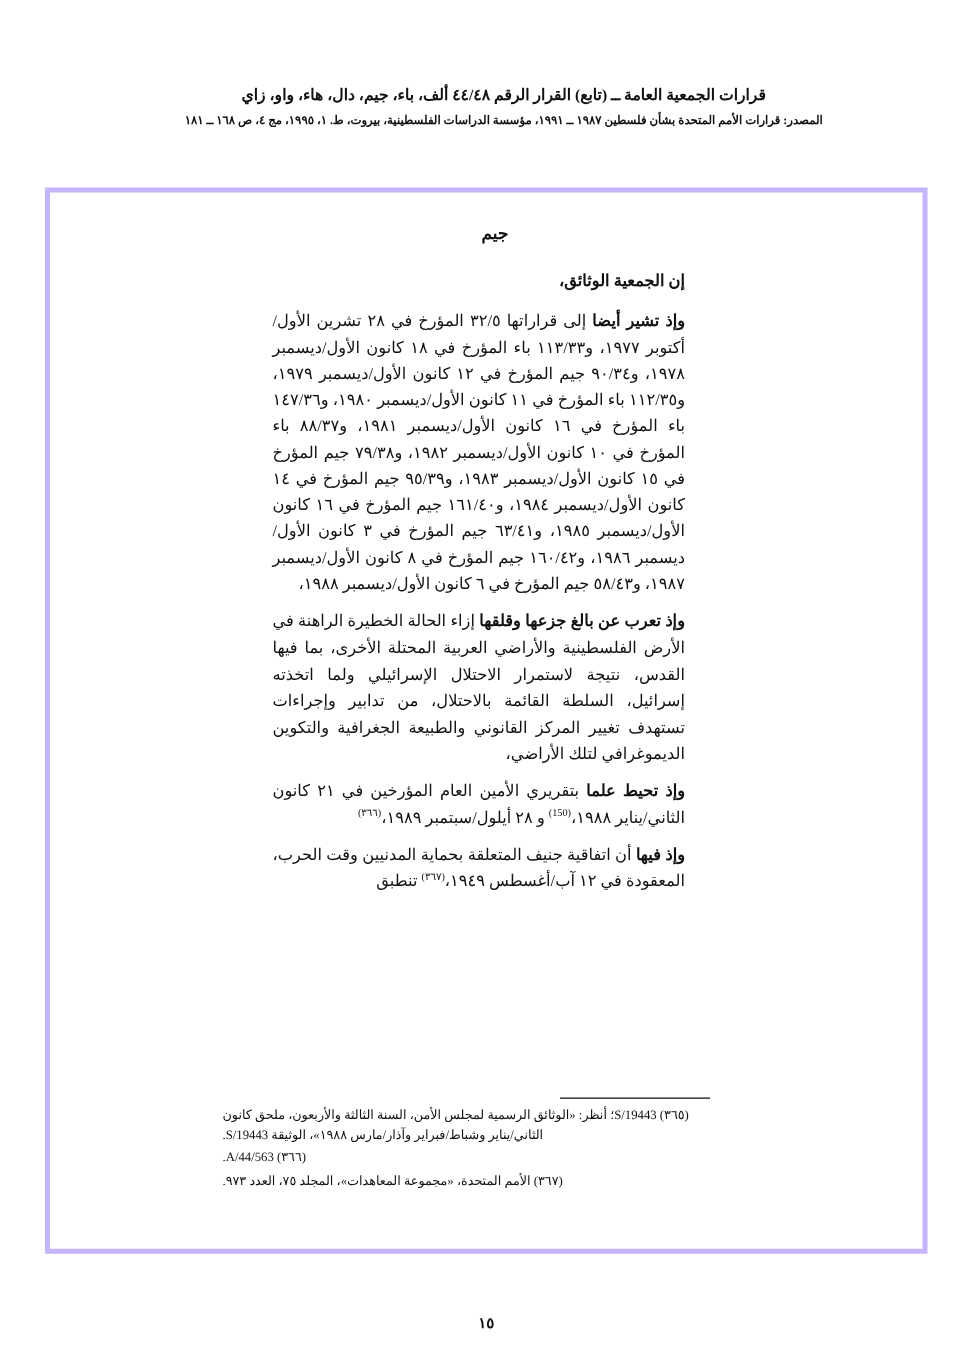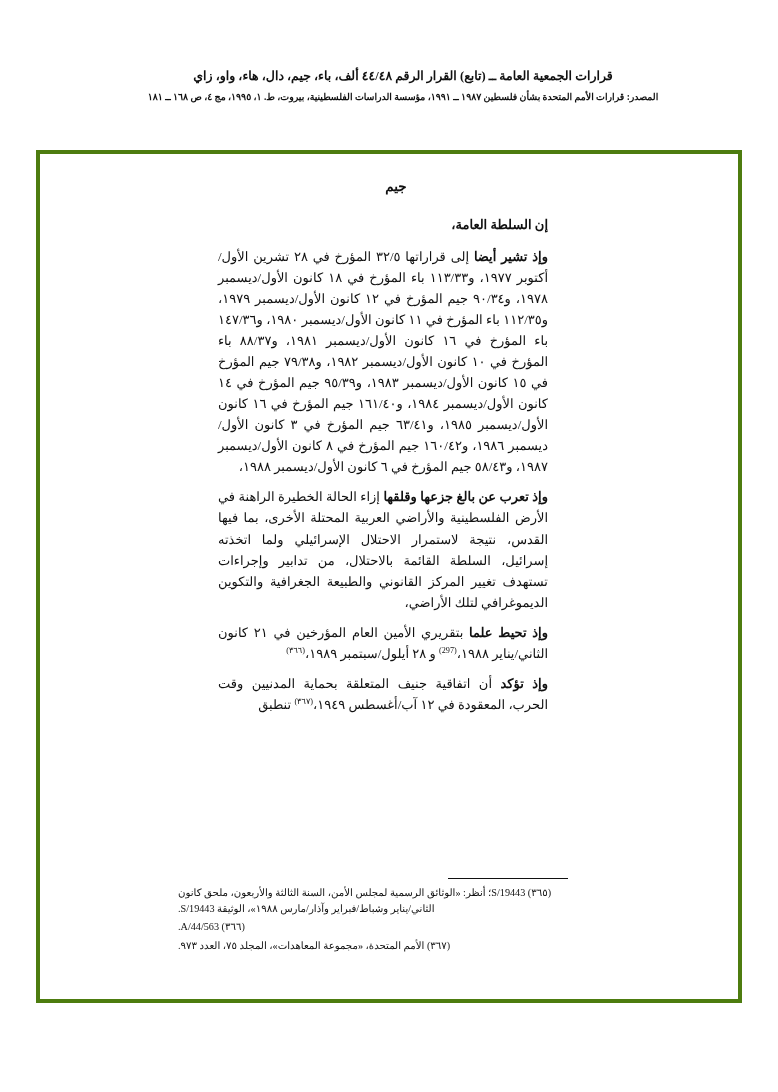--- a/index.html
+++ b/index.html
@@ -45,21 +45,21 @@
     direction: rtl;
   }
 
   
   .frame {
     position: absolute;
     top: 150px;
     left: 36px;
     width: 706px;
     height: 853px;
-    border: 4px solid #4d7c0f;
+    border: 4px solid #c4b5fd;
     box-sizing: border-box;
     background: #ffffff;
   }
 
   
   .content {
     position: absolute;
     top: 22px;
     right: 190px;
     width: 330px;
@@ -138,44 +138,45 @@
     <div class="header-title">قرارات الجمعية العامة ــ (تابع) القرار الرقم ٤٤/٤٨ ألف، باء، جيم، دال، هاء، واو، زاي</div>
     <div class="header-source">المصدر: قرارات الأمم المتحدة بشأن فلسطين ١٩٨٧ ــ ١٩٩١، مؤسسة الدراسات الفلسطينية، بيروت، ط. ١، ١٩٩٥، مج ٤، ص ١٦٨ ــ ١٨١</div>
   </div>
 
   <div class="frame">
 
     <div class="content">
 
       <div class="letter-heading">جيم</div>
 
-      <div class="opening">إن السلطة العامة،</div>
+      <div class="opening">إن الجمعية الوثائق،</div>
 
 
       <p class="para">
         <span class="b">وإذ تشير أيضا</span><span> إلى قراراتها ٣٢/٥ المؤرخ في ٢٨ تشرين الأول/أكتوبر ١٩٧٧، و١١٣/٣٣ باء المؤرخ في ١٨ كانون الأول/ديسمبر ١٩٧٨، و٩٠/٣٤ جيم المؤرخ في ١٢ كانون الأول/ديسمبر ١٩٧٩، و١١٢/٣٥ باء المؤرخ في ١١ كانون الأول/ديسمبر ١٩٨٠، و١٤٧/٣٦ باء المؤرخ في ١٦ كانون الأول/ديسمبر ١٩٨١، و٨٨/٣٧ باء المؤرخ في ١٠ كانون الأول/ديسمبر ١٩٨٢، و٧٩/٣٨ جيم المؤرخ في ١٥ كانون الأول/ديسمبر ١٩٨٣، و٩٥/٣٩ جيم المؤرخ في ١٤ كانون الأول/ديسمبر ١٩٨٤، و١٦١/٤٠ جيم المؤرخ في ١٦ كانون الأول/ديسمبر ١٩٨٥، و٦٣/٤١ جيم المؤرخ في ٣ كانون الأول/ديسمبر ١٩٨٦، و١٦٠/٤٢ جيم المؤرخ في ٨ كانون الأول/ديسمبر ١٩٨٧، و٥٨/٤٣ جيم المؤرخ في ٦ كانون الأول/ديسمبر ١٩٨٨،</span>
       </p>
 
       <p class="para">
         <span class="b">وإذ تعرب عن بالغ جزعها وقلقها</span><span> إزاء الحالة الخطيرة الراهنة في الأرض الفلسطينية والأراضي العربية المحتلة الأخرى، بما فيها القدس، نتيجة لاستمرار الاحتلال الإسرائيلي ولما اتخذته إسرائيل، السلطة القائمة بالاحتلال، من تدابير وإجراءات تستهدف تغيير المركز القانوني والطبيعة الجغرافية والتكوين الديموغرافي لتلك الأراضي،</span>
       </p>
 
       <p class="para">
-        <span class="b">وإذ تحيط علما</span><span> بتقريري الأمين العام المؤرخين في ٢١ كانون الثاني/يناير ١٩٨٨،<sup class="fn">(297)</sup> و ٢٨ أيلول/سبتمبر ١٩٨٩،<sup class="fn">(٣٦٦)</sup></span>
+        <span class="b">وإذ تحيط علما</span><span> بتقريري الأمين العام المؤرخين في ٢١ كانون الثاني/يناير ١٩٨٨،<sup class="fn">(150)</sup> و ٢٨ أيلول/سبتمبر ١٩٨٩،<sup class="fn">(٣٦٦)</sup></span>
       </p>
 
       <p class="para">
-        <span class="b">وإذ تؤكد</span><span> أن اتفاقية جنيف المتعلقة بحماية المدنيين وقت الحرب، المعقودة في ١٢ آب/أغسطس ١٩٤٩،<sup class="fn">(٣٦٧)</sup> تنطبق</span>
+        <span class="b">وإذ فيها</span><span> أن اتفاقية جنيف المتعلقة بحماية المدنيين وقت الحرب، المعقودة في ١٢ آب/أغسطس ١٩٤٩،<sup class="fn">(٣٦٧)</sup> تنطبق</span>
       </p>
 
     </div>
 
     <div class="footnotes">
       <hr class="fn-rule">
       <div class="fn-item">(٣٦٥) S/19443؛ أنظر: «الوثائق الرسمية لمجلس الأمن، السنة الثالثة والأربعون، ملحق كانون الثاني/يناير وشباط/فبراير وآذار/مارس ١٩٨٨»، الوثيقة S/19443.</div>
       <div class="fn-item">(٣٦٦) A/44/563.</div>
       <div class="fn-item">(٣٦٧) الأمم المتحدة، «مجموعة المعاهدات»، المجلد ٧٥، العدد ٩٧٣.</div>
     </div>
 
   </div>
 
+  <div class="page-number">١٥</div>
 
 </div>
 
 </body></html>

